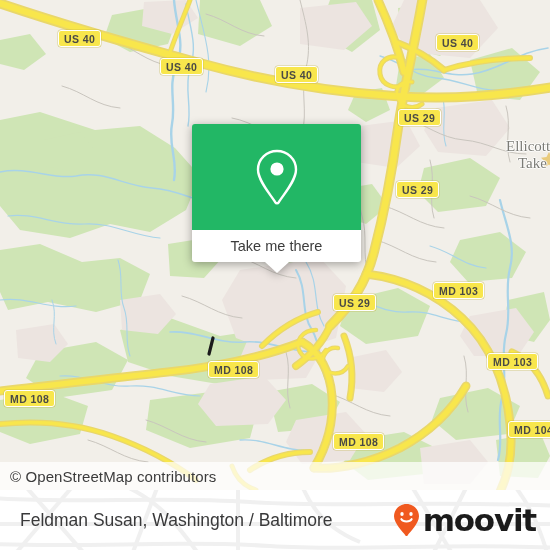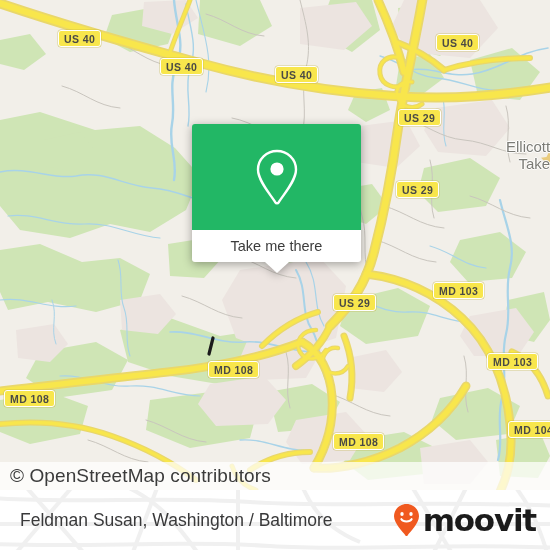--- a/index.html
+++ b/index.html
@@ -56,47 +56,46 @@
     padding: 0 5px;
     text-align: left;
     white-space: nowrap;
     box-shadow: 0 0 0 0.5px rgba(190,175,60,.55);
   }
 
   
   .place-label {
     position: absolute;
     color: #7b7b75;
-    font-family: Liberation Sans, sans-serif;
+    font-family: Liberation Serif, serif;
     font-size: 15px;
     line-height: 17px;
     white-space: nowrap;
     text-shadow:
       1px 0 0 rgba(255,255,255,.9), -1px 0 0 rgba(255,255,255,.9),
       0 1px 0 rgba(255,255,255,.9), 0 -1px 0 rgba(255,255,255,.9);
-    text-align: right;
   }
   .place-label .l2 { display:block; padding-left: 12px; }
 
   
   #attribution {
     position: absolute;
     left: 0;
     bottom: 0;
     width: 550px;
     height: 28px;
     background: rgba(255,255,255,0.72);
     display: flex;
     align-items: center;
     box-sizing: border-box;
     padding-left: 10px;
   }
   #attribution span {
     color: #3b3b3b;
-    font-size: 19px;
+    font-size: 15px;
     font-family: "Liberation Sans", sans-serif;
     letter-spacing: 0.1px;
   }
 
   
   #popup {
     position: absolute;
     left: 192px;
     top: 124px;
     width: 169px;

